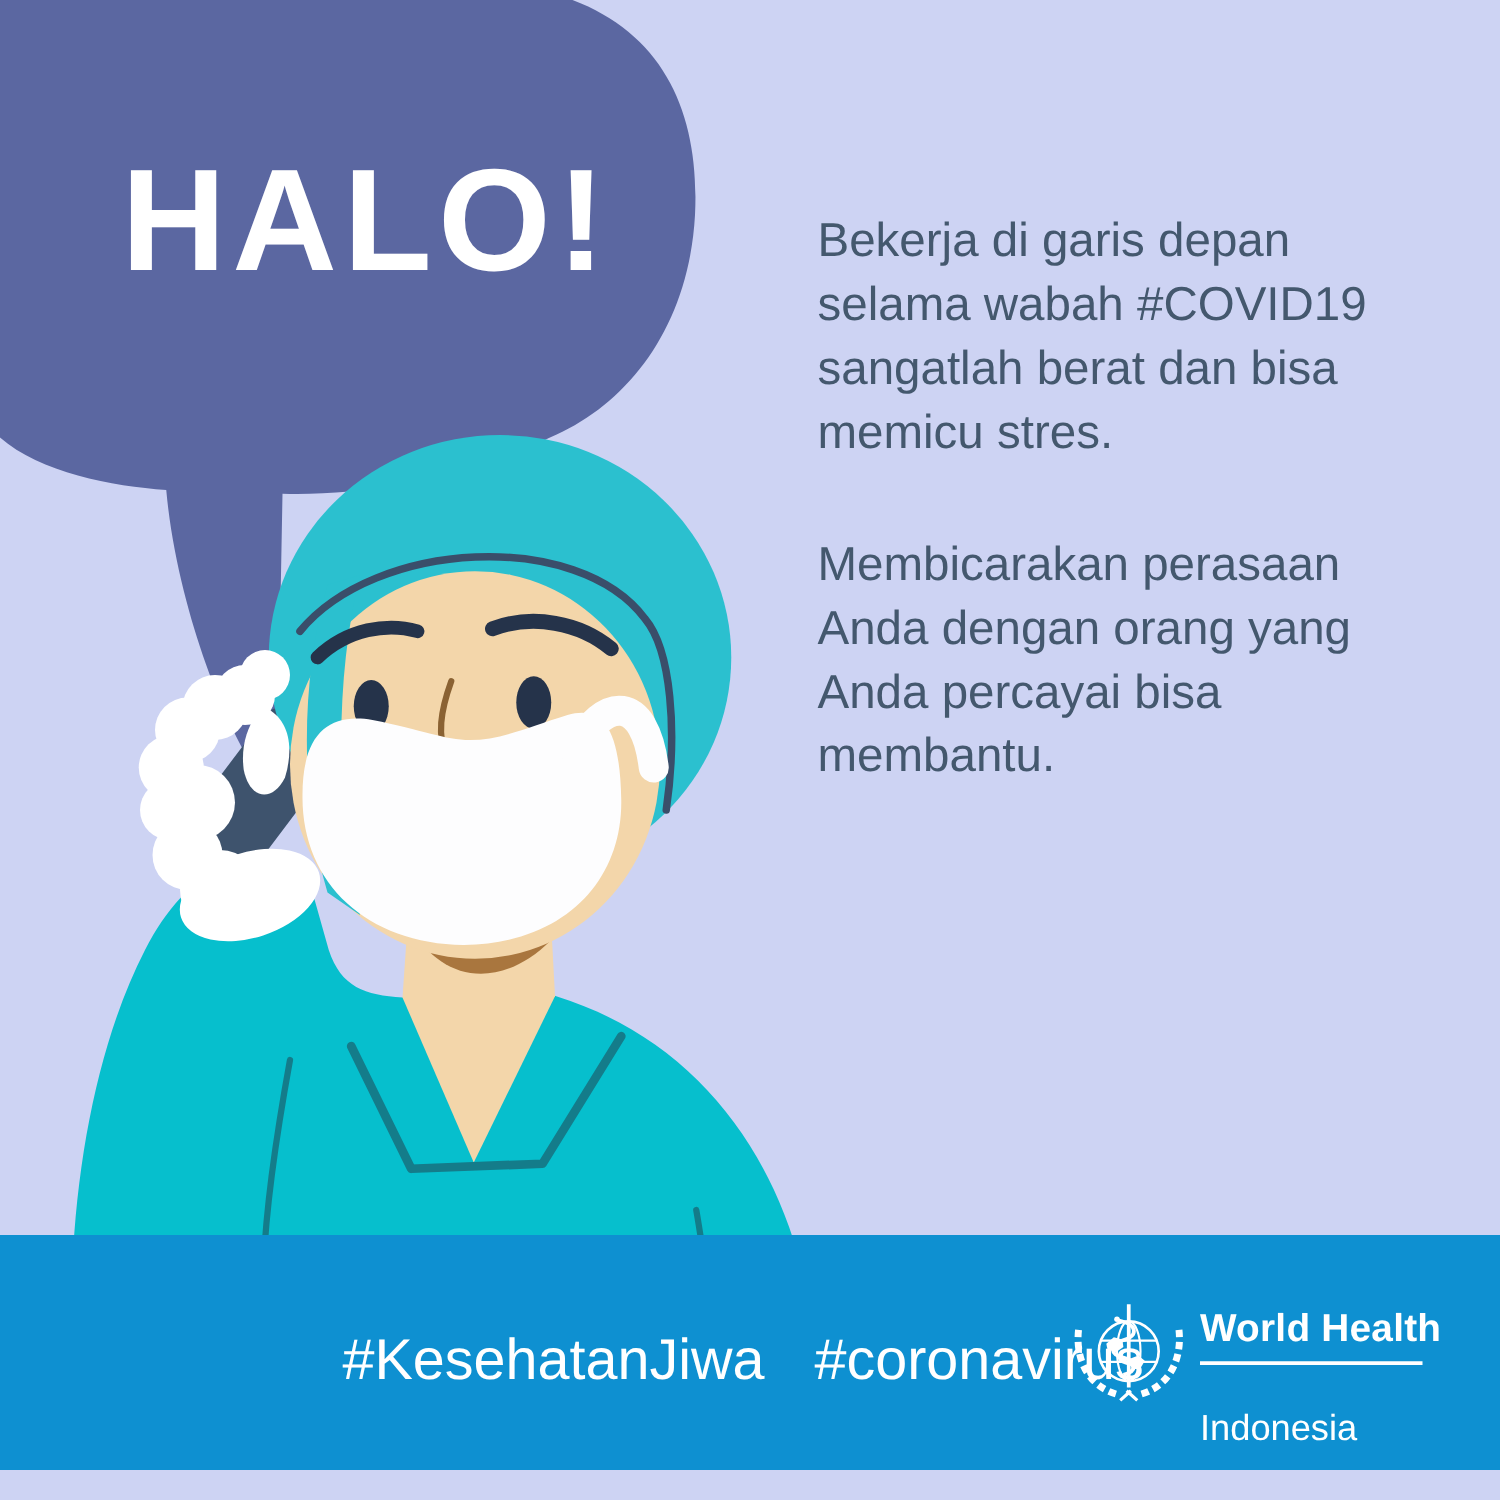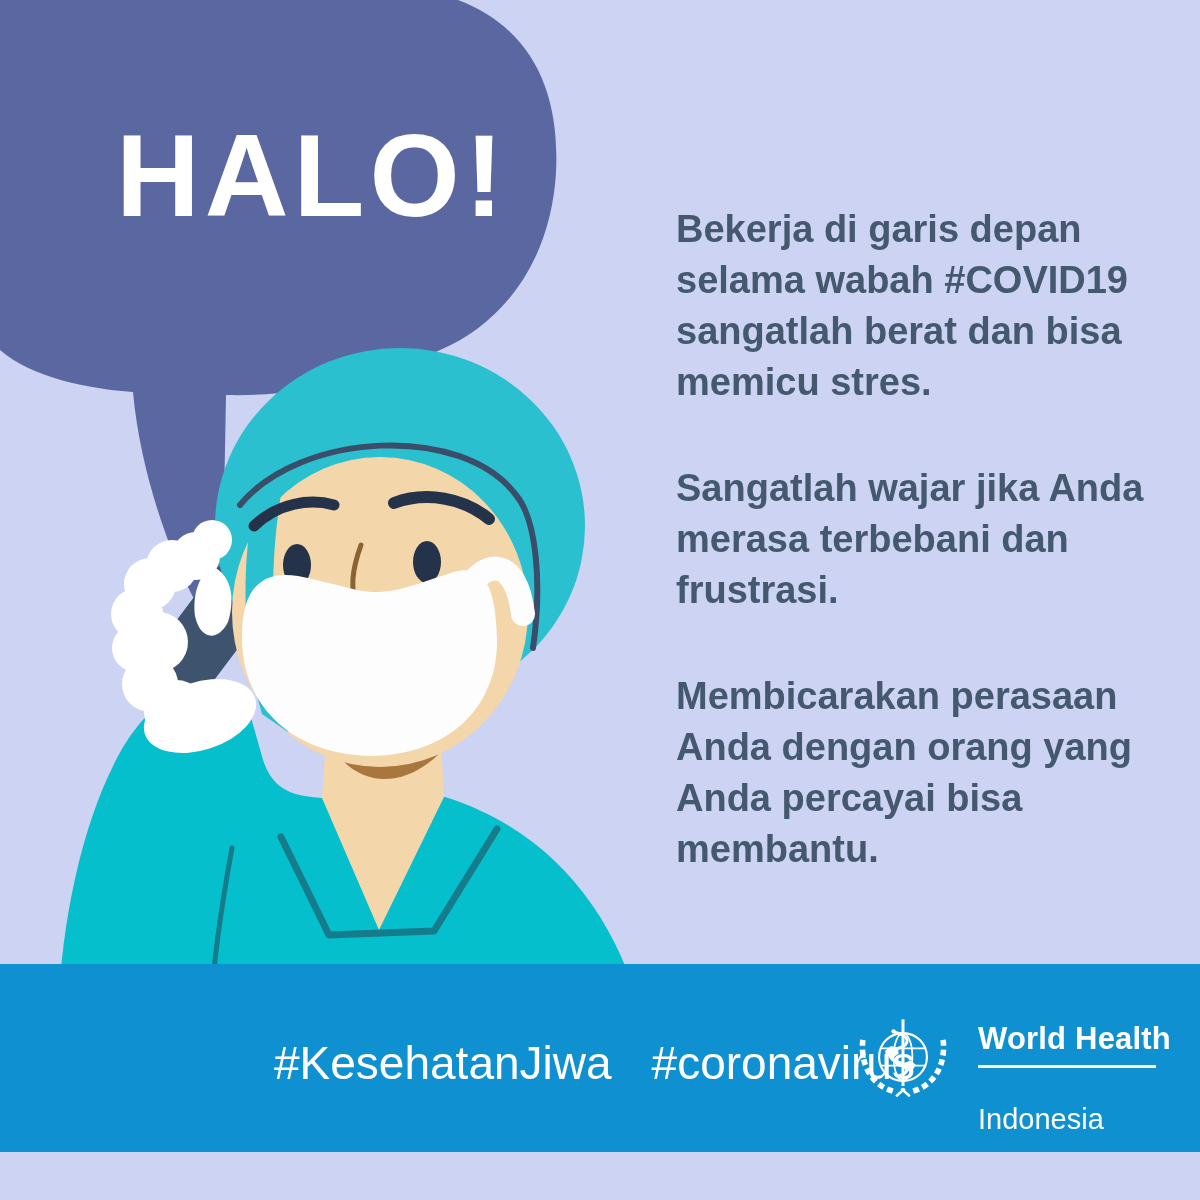--- a/index.html
+++ b/index.html
@@ -7,51 +7,50 @@
     position:relative;
     width:1200px;height:1200px;
     overflow:hidden;
     background:#CDD3F3;
     font-family:"Liberation Sans", sans-serif;
   }
   .illustration{
     position:absolute;left:0;top:0;width:1200px;height:1200px;display:block;
   }
   .halo{
-    position:absolute;left:116px;top:118px;
+    position:absolute;left:97px;top:118px;
     color:#FFFFFF;
     font-size:116px;
     font-weight:700;
     letter-spacing:5px;
     line-height:1;
   }
   .copy{
-    position:absolute;left:676px;top:168px;width:486px;
+    position:absolute;left:654px;top:168px;width:486px;
     color:#44586E;
     font-size:38px;
-    font-weight:700;
+    font-weight:400;
     line-height:51px;
-    margin-top:36px;
   }
   .copy p{margin:0 0 55px 0;}
   .footer{
-    position:absolute;left:0;top:964px;width:1200px;height:188px;
+    position:absolute;left:0;top:988px;width:1200px;height:188px;
     background:#0E90D1;
   }
   .hashtags{
     position:absolute;left:274px;top:72px;
     display:flex;gap:40px;
     color:#FFFFFF;
     font-size:46px;
     font-weight:400;
     white-space:nowrap;
   }
   .who{
     position:absolute;left:850px;top:40px;
-    display:flex;align-items:flex-start;gap:22px;
+    display:flex;align-items:flex-start;gap:4px;
     color:#FFFFFF;
   }
   .who-emblem{display:block;width:106px;height:106px;}
   .who-text{margin-top:18px;}
   .who-name{
     font-size:31px;font-weight:700;line-height:34px;letter-spacing:0.2px;
   }
   .who-rule{
     width:178px;height:3px;background:#FFFFFF;margin:9px 0 8px 0;
   }
@@ -124,21 +123,20 @@
       <circle cx="176" cy="712" r="32"></circle>
       <circle cx="158" cy="642" r="30"></circle>
       <path d="M212,566 C230,574 236,596 228,622 C218,642 200,640 195,616 C192,594 200,574 212,566 Z"></path>
     </g>
   </svg>
 
   <div class="halo">HALO!</div>
 
   <div class="copy">
     <p>Bekerja di garis depan selama wabah #COVID19 sangatlah berat dan bisa memicu stres.</p>
-    <p>Sangatlah wajar jika Anda merasa terbebani dan frustrasi.</p>
     <p>Membicarakan perasaan Anda dengan orang yang Anda percayai bisa membantu.</p>
   </div>
 
   <div class="footer">
 
     <div class="hashtags">
       <span>#KesehatanJiwa</span>
       <span>#coronavirus</span>
     </div>
 

